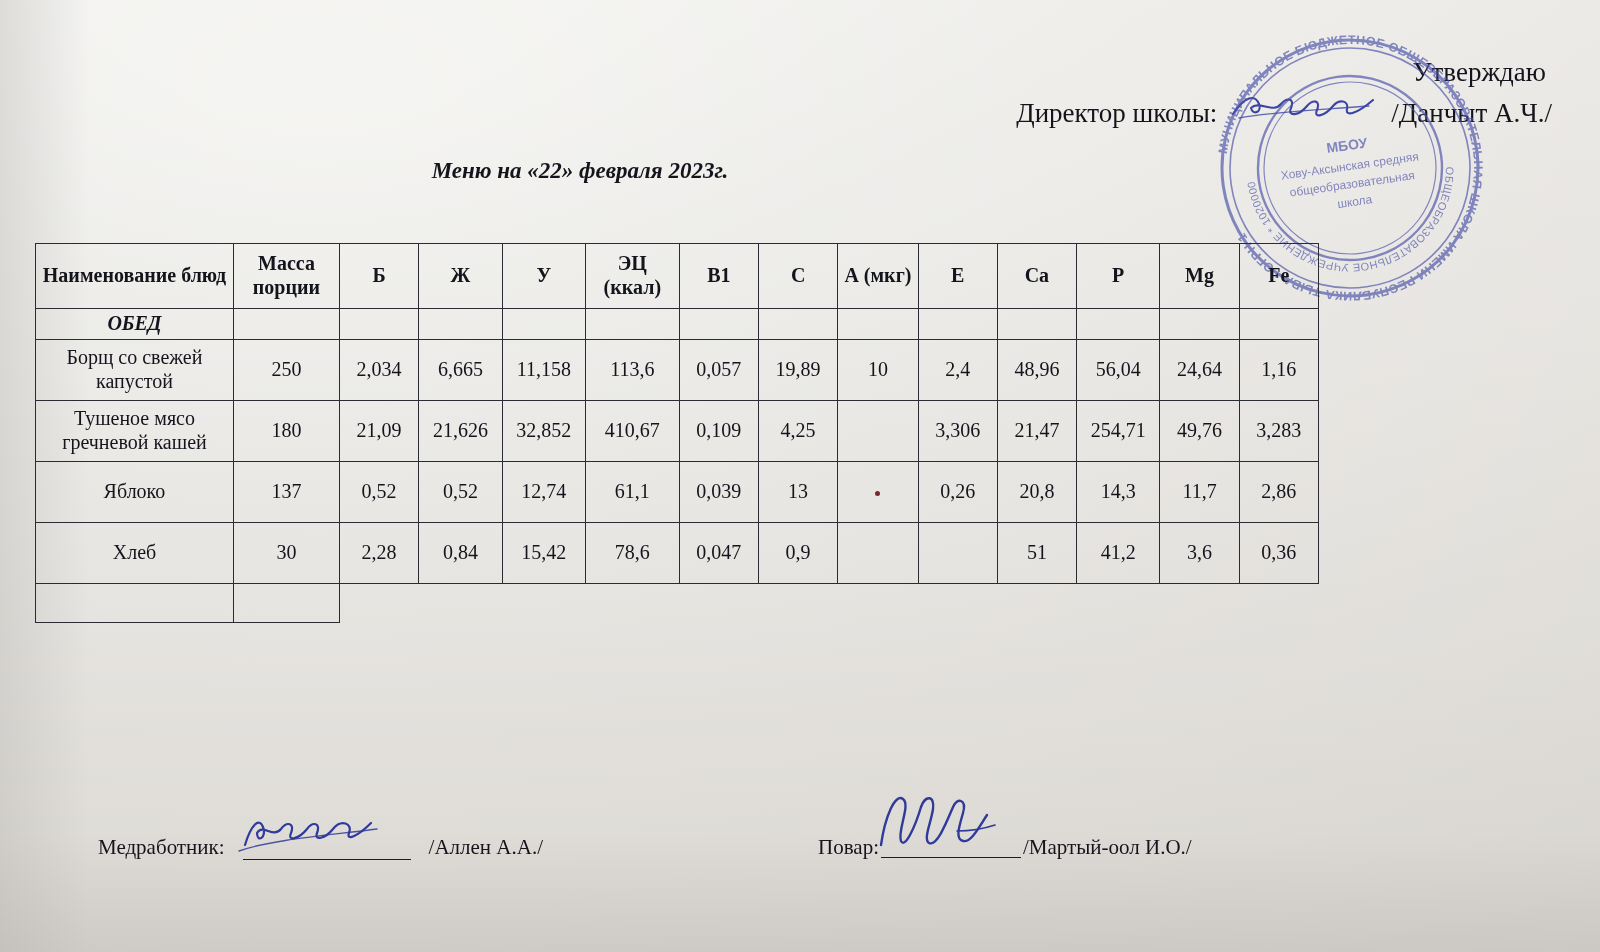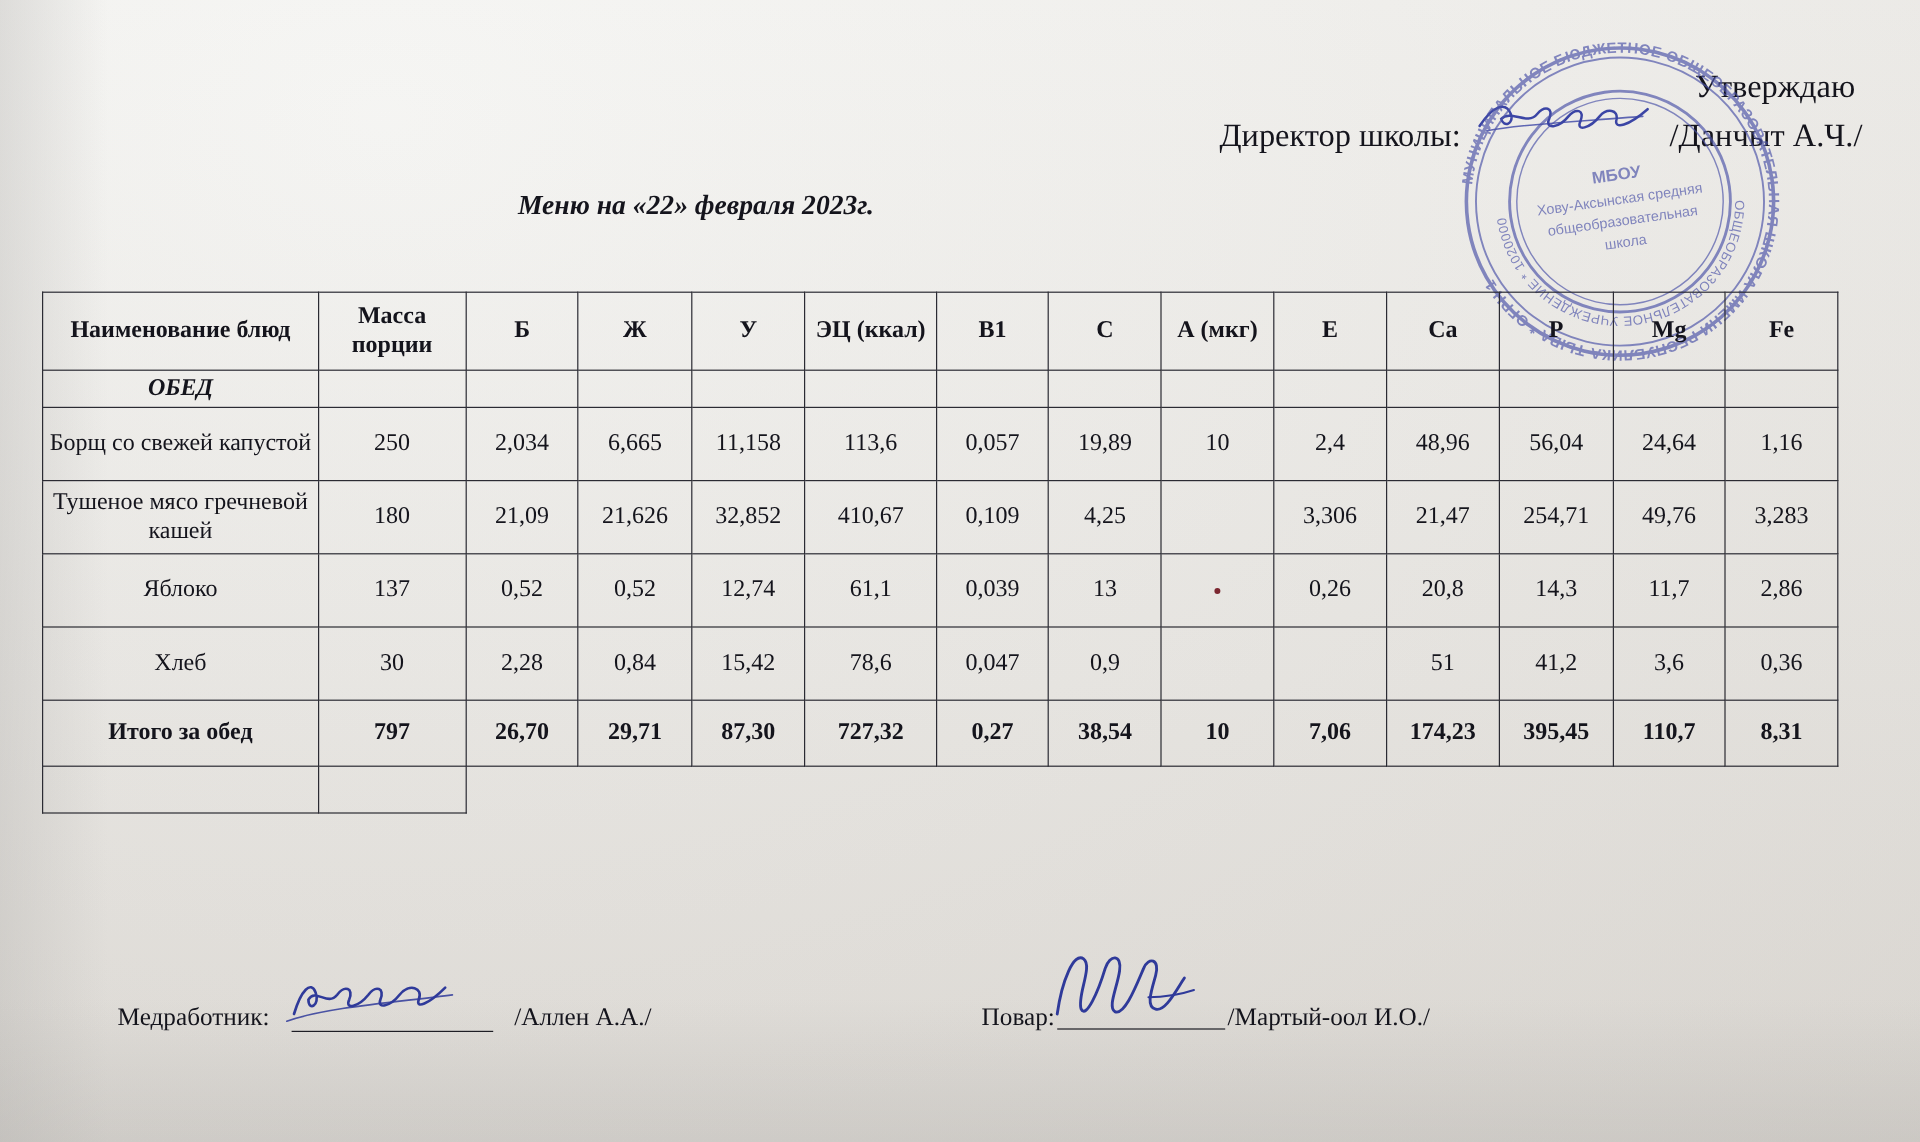--- a/index.html
+++ b/index.html
@@ -46,21 +46,21 @@
     line-height: 1.5;
   }
   .approve-word {
     text-align: right;
     display: block;
     padding-right: 6px;
   }
   .director-line {
     white-space: nowrap;
     display: flex;
-    align-items: flex-start;
+    align-items: center;
     gap: 12px;
   }
   .sig-slot {
     display: inline-block;
     width: 150px;
     height: 22px;
     position: relative;
   }
 
   .doc-title {
@@ -71,21 +71,21 @@
     text-align: center;
     font-size: 23px;
     font-weight: bold;
     font-style: italic;
   }
 
   table.menu {
     position: absolute;
     top: 243px;
     left: 35px;
-    width: 1497px;
+    width: 1284px;
     border-collapse: collapse;
     background: transparent;
   }
   table.menu th, table.menu td {
     border: 1.4px solid #2b2b33;
     font-size: 20px;
     padding: 3px 4px;
     text-align: center;
     vertical-align: middle;
     line-height: 1.18;
@@ -318,36 +318,20 @@
       <td>0,047</td>
       <td>0,9</td>
       <td></td>
       <td></td>
       <td>51</td>
       <td>41,2</td>
       <td>3,6</td>
       <td>0,36</td>
     </tr>
 
-    <tr class="total">
-      <td class="dish">Итого за обед</td>
-      <td>797</td>
-      <td>26,70</td>
-      <td>29,71</td>
-      <td>87,30</td>
-      <td>727,32</td>
-      <td>0,27</td>
-      <td>38,54</td>
-      <td>10</td>
-      <td>7,06</td>
-      <td>174,23</td>
-      <td>395,45</td>
-      <td>110,7</td>
-      <td>8,31</td>
-    </tr>
 
     <tr>
       <td class="dish" style="height:32px"></td>
       <td></td>
       <td style="border:none"></td>
       <td style="border:none"></td>
       <td style="border:none"></td>
       <td style="border:none"></td>
       <td style="border:none"></td>
       <td style="border:none"></td>

